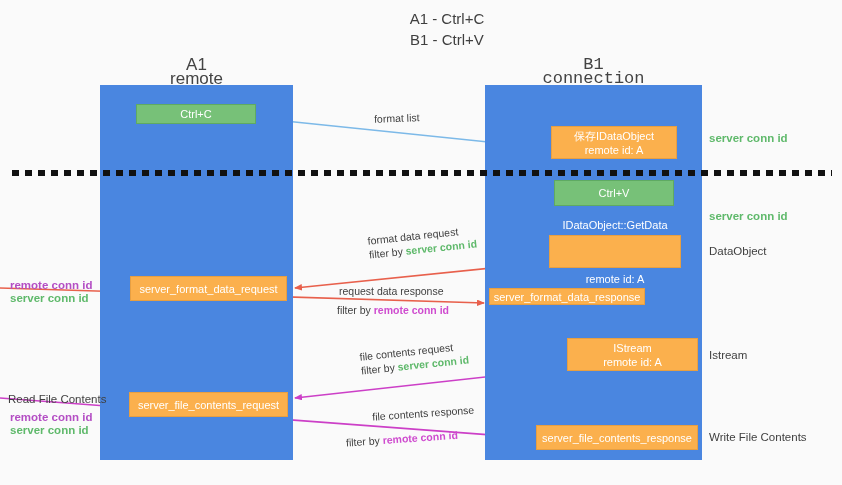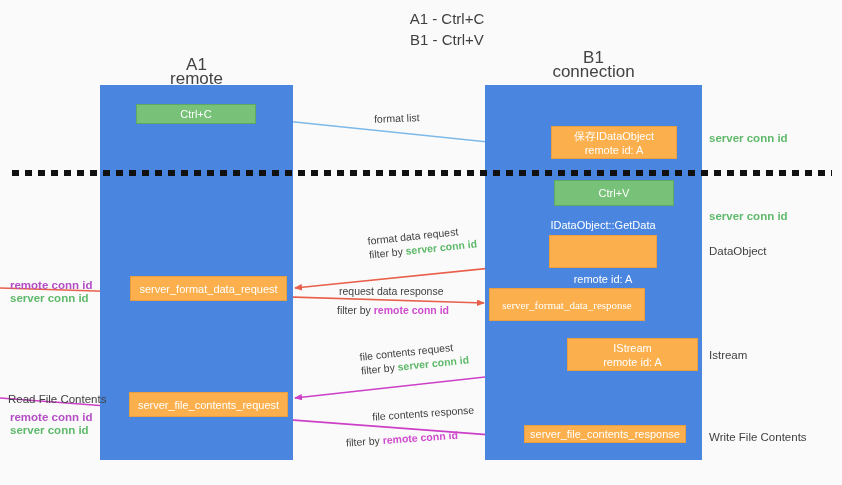--- a/index.html
+++ b/index.html
@@ -122,63 +122,63 @@
 <div class="title" style="white-space: pre; padding-left: 26px;">A1 - Ctrl+C
 B1 - Ctrl+V</div>
 
 <div class="lane" style="left:100px; top:85px; width:193px; height:375px;"></div>
 <div class="lane" style="left:485px; top:85px; width:217px; height:375px;"></div>
 
 <div class="lane-head" style="left:100px; top:58px; width:193px;">
   <div>A1</div>
   <div>remote</div>
 </div>
-<div class="lane-head" style="left:485px; top:51px; width:217px;">
+<div class="lane-head" style="left:485px; top:58px; width:217px;font-family:Liberation Mono, monospace;">
   <div>B1</div>
   <div>connection</div>
 </div>
 
 <div class="divider"></div>
 
 <div class="box green" style="left:136px; top:104px; width:120px; height:20px;">
   <span>Ctrl+C</span>
 </div>
 
 <div class="box orange" style="left:551px; top:126px; width:126px; height:33px;">
   <span>保存IDataObject</span>
   <span>remote id: A</span>
 </div>
 
 <div class="box green" style="left:554px; top:180px; width:120px; height:26px;">
   <span>Ctrl+V</span>
 </div>
 
-<div class="box orange" style="left:549px; top:235px; width:108px; height:33px;gap:40px;">
+<div class="box orange" style="left:549px; top:235px; width:132px; height:33px;gap:40px;">
   <span>IDataObject::GetData</span>
   <span>remote id: A</span>
 </div>
 
 <div class="box orange" style="left:130px; top:276px; width:157px; height:25px;">
   <span>server_format_data_request</span>
 </div>
 
-<div class="box orange" style="left:489px; top:288px; width:156px; height:33px;font-family:Liberation Serif, serif;">
+<div class="box orange" style="left:489px; top:288px; width:156px; height:17px;">
   <span>server_format_data_response</span>
 </div>
 
 <div class="box orange" style="left:567px; top:338px; width:131px; height:33px;">
   <span>IStream</span>
   <span>remote id: A</span>
 </div>
 
 <div class="box orange" style="left:129px; top:392px; width:159px; height:25px;">
   <span>server_file_contents_request</span>
 </div>
 
-<div class="box orange" style="left:524px; top:425px; width:162px; height:18px;">
+<div class="box orange" style="left:536px; top:425px; width:162px; height:25px;">
   <span>server_file_contents_response</span>
 </div>
 
 <div class="side-label green" style="left:709px; top:131px;">server conn id</div>
 <div class="side-label green" style="left:709px; top:209px;">server conn id</div>
 <div class="side-label" style="left:709px; top:244px;">DataObject</div>
 <div class="side-label" style="left:709px; top:348px;">Istream</div>
 <div class="side-label" style="left:709px; top:430px;">Write File Contents</div>
 
 <div class="side-label purple" style="left:10px; top:278px;">remote conn id</div>

